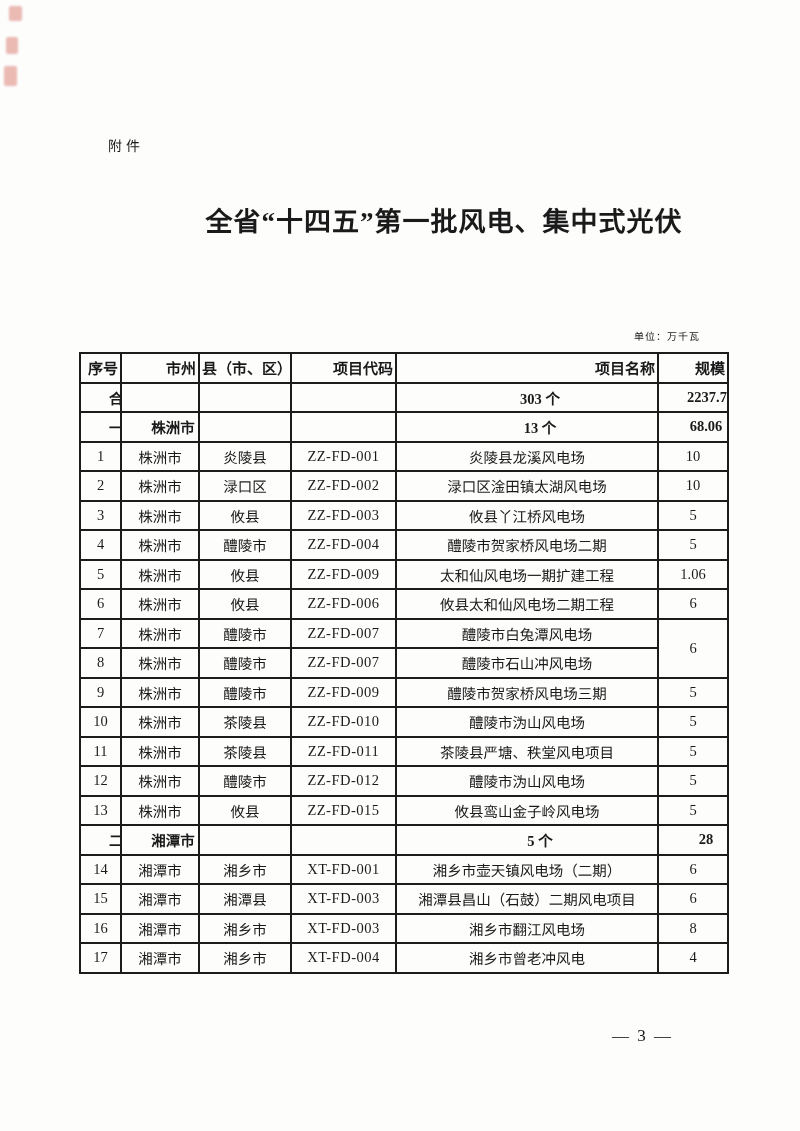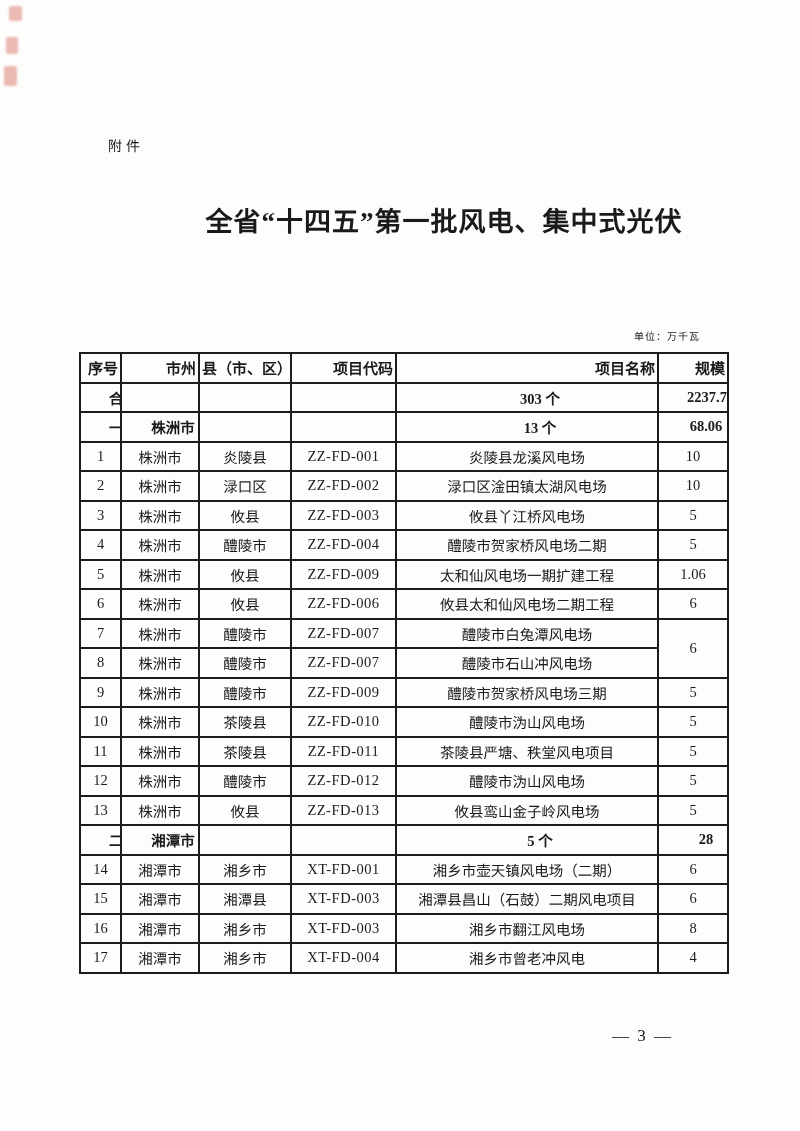--- a/index.html
+++ b/index.html
@@ -210,21 +210,21 @@
         <td>株洲市</td>
         <td>醴陵市</td>
         <td class="code">ZZ-FD-012</td>
         <td>醴陵市沩山风电场</td>
         <td>5</td>
       </tr>
       <tr data-rowtype="item">
         <td>13</td>
         <td>株洲市</td>
         <td>攸县</td>
-        <td class="code">ZZ-FD-013</td>
+        <td class="code">ZZ-FD-015</td>
         <td>攸县鸾山金子岭风电场</td>
         <td>5</td>
       </tr>
       <tr data-rowtype="section">
         <td>二、</td>
         <td>湘潭市</td>
         <td></td>
         <td class="code"></td>
         <td>5 个</td>
         <td>28</td>

